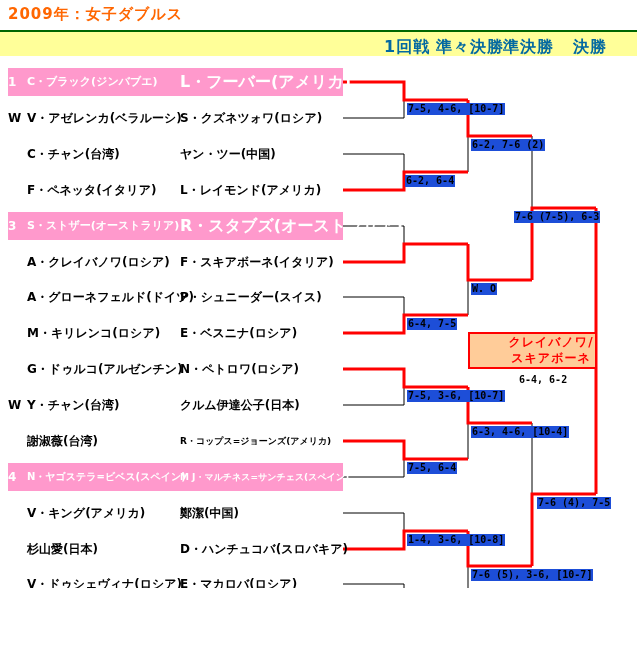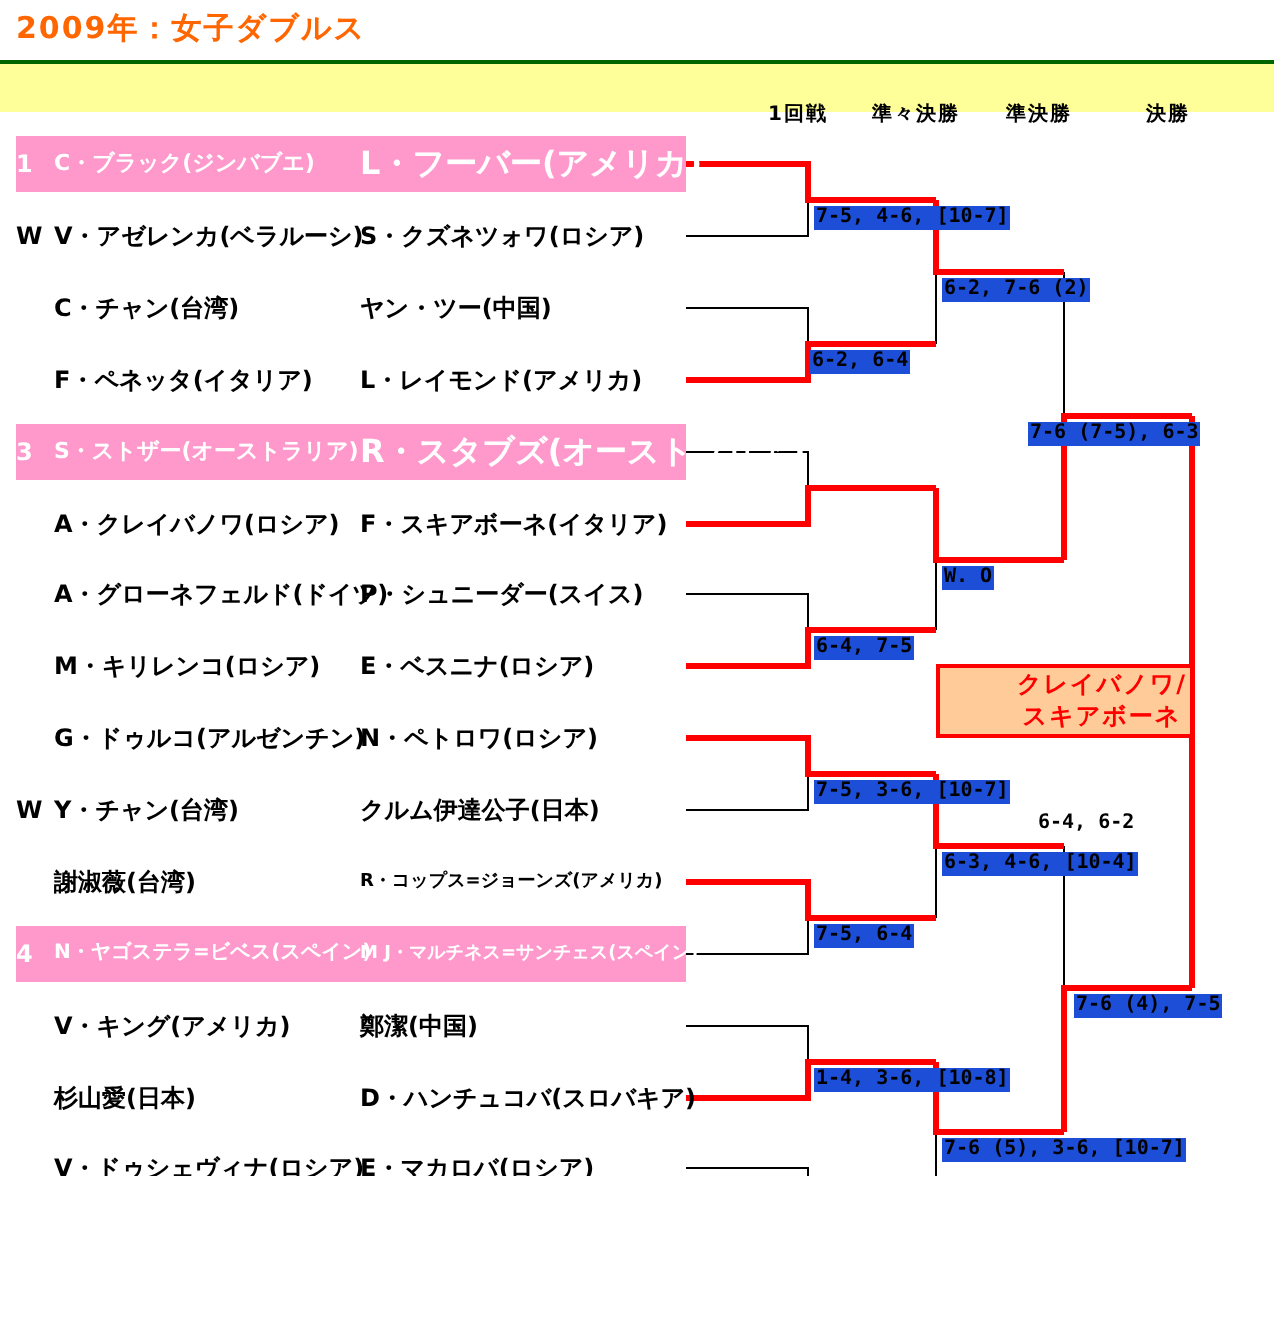--- a/index.html
+++ b/index.html
@@ -2,21 +2,21 @@
 <html><head>
 <meta charset="utf-8">
 <style>
   html,body{margin:0;padding:0;background:#fff;}
   #page{position:relative;width:637px;height:588px;background:#ffffff;overflow:hidden;
         font-family:"DejaVu Sans",sans-serif;}
   
   #title{position:absolute;left:8px;top:5px;font-size:15px;font-weight:bold;color:#ff6600;letter-spacing:1px;}
   #title-rule{position:absolute;left:0;top:30px;width:637px;height:2px;background:#006600;}
   #round-bar{position:absolute;left:0;top:32px;width:637px;height:24px;background:#ffff99;}
-  .round-label{position:absolute;top:37px;font-size:10px;font-weight:bold;color:#000000;letter-spacing:1px;white-space:nowrap;margin-top:13px;}
+  .round-label{position:absolute;top:37px;font-size:16px;font-weight:bold;color:#0369a1;letter-spacing:1px;white-space:nowrap;}
   
   .row{position:absolute;left:8px;width:335px;height:28px;line-height:28px;white-space:nowrap;}
   .row span{position:absolute;top:0;height:28px;line-height:28px;}
   .prefix{left:0;width:18px;font-size:12px;font-weight:bold;color:#000;}
   .p1{left:19px;font-size:12px;font-weight:bold;color:#000;letter-spacing:0px;}
   .p2{left:172px;font-size:12px;font-weight:bold;color:#000;}
   .seed{background:#ff99cc;}
   .seed .prefix,.seed .p1,.seed .p2{color:#ffffff;}
   .seed .p1{font-size:11px;}
   .seed .p2{font-size:16px;}
@@ -25,21 +25,21 @@
   
   #bracket-svg{position:absolute;left:0;top:0;pointer-events:none;}
   
   .score{position:absolute;font-family:"DejaVu Sans Mono",monospace;font-size:10px;font-weight:bold;
          color:#000;background:#1d4ed8;white-space:nowrap;padding:0 1px;line-height:12px;}
   
   #champion-box{position:absolute;left:468px;top:332px;width:129px;height:37px;box-sizing:border-box;
                 background:#ffcc99;border:2px solid #ff0000;text-align:center;padding-left:37px;}
   #champion-box div{font-size:12px;font-weight:bold;color:#ff0000;line-height:16px;letter-spacing:1px;}
   #final-score{position:absolute;left:519px;top:374px;font-family:"DejaVu Sans Mono",monospace;
-               font-size:10px;font-weight:bold;color:#000;margin-top:32px;}
+               font-size:10px;font-weight:bold;color:#000;}
   
   #footer{position:absolute;left:420px;top:648px;font-family:"DejaVu Sans Mono",monospace;
           font-size:11px;font-weight:bold;color:#008000;white-space:nowrap;}
   #footer .sq{font-size:10px;}
   #footer .txt{margin:0 14px;letter-spacing:0.5px;}
   #footer-rule{position:absolute;left:0;top:664px;width:637px;height:2px;background:#006600;}
 </style>
 </head>
 <body>
 

